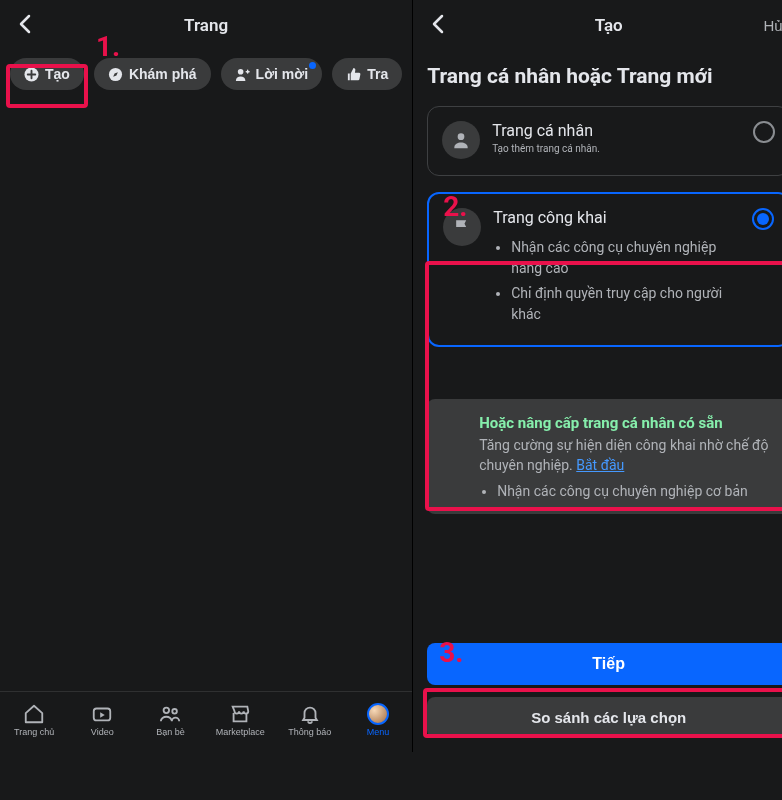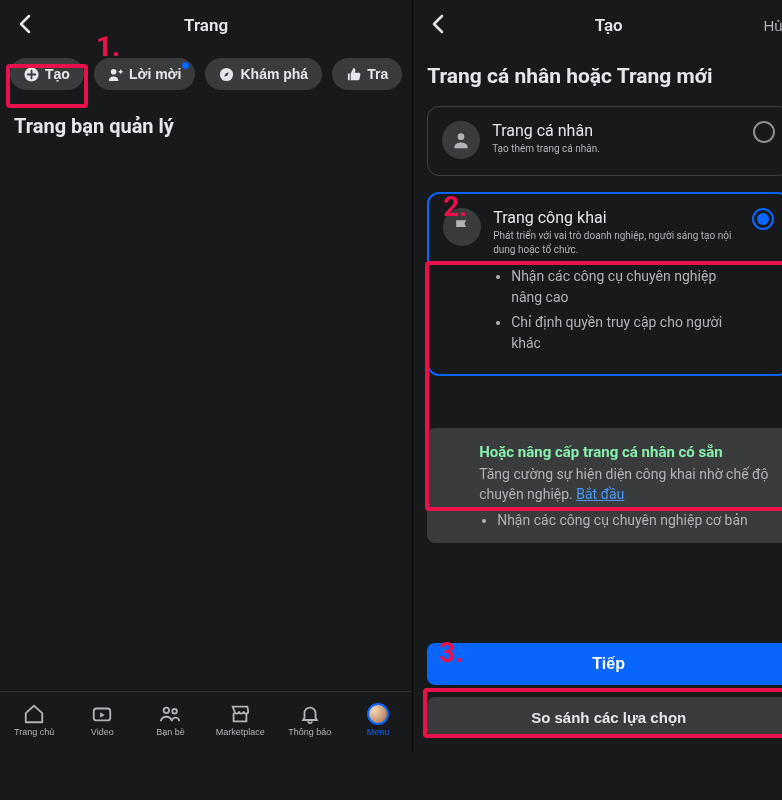--- a/index.html
+++ b/index.html
@@ -269,49 +269,48 @@
       <span class="chip-icon">
         <svg width="15" height="15" viewBox="0 0 16 16">
             <circle cx="8" cy="8" r="7.5" fill="#e4e6eb"></circle>
             <path d="M8 4v8M4 8h8" stroke="#3a3b3c" stroke-width="2" stroke-linecap="round"></path>
           </svg>
       </span>
       <span>Tạo</span>
     </button>
     <button class="chip">
       <span class="chip-icon">
+        <svg width="15" height="15" viewBox="0 0 16 16">
+            <circle cx="8" cy="8" r="7" fill="#e4e6eb"></circle>
+            <path d="M10.5 5.5 L7 7 L5.5 10.5 L9 9 Z" fill="#3a3b3c"></path>
+          </svg>
+      </span>
+      <span>Khám phá</span>
+    </button>
+    <button class="chip">
+      <span class="chip-icon">
         <svg width="15" height="15" viewBox="0 0 16 16" fill="#e4e6eb">
             <circle cx="6" cy="5" r="3"></circle>
             <path d="M1 14c0-2.5 2.2-4 5-4s5 1.5 5 4v1H1z"></path>
             <path d="M12 5h3M13.5 3.5v3" stroke="#e4e6eb" stroke-width="1.5" stroke-linecap="round"></path>
           </svg>
       </span>
       <span>Lời mời</span>
       <span class="dot"></span>
     </button>
     <button class="chip">
       <span class="chip-icon">
-        <svg width="15" height="15" viewBox="0 0 16 16">
-            <circle cx="8" cy="8" r="7" fill="#e4e6eb"></circle>
-            <path d="M10.5 5.5 L7 7 L5.5 10.5 L9 9 Z" fill="#3a3b3c"></path>
-          </svg>
-      </span>
-      <span>Khám phá</span>
-    </button>
-    <button class="chip">
-      <span class="chip-icon">
         <svg width="15" height="15" viewBox="0 0 16 16" fill="#e4e6eb">
             <path d="M2 7h2v7H2zM5 7l3-6c1 0 2 1 2 2l-.5 3H14c1 0 1.5 1 1.3 2l-1 5c-.2.6-.7 1-1.3 1H5z"></path>
           </svg>
       </span>
       <span>Tra</span>
     </button>
   </div>
 
-  <div class="section-title">Trang bạn quản lý</div>
 
   <div class="nav-bar">
     <button class="nav-item">
       <span class="nav-ico">
         <svg width="22" height="22" viewBox="0 0 24 24" fill="none" stroke="#b0b3b8" stroke-width="2">
             <path d="M3 11 L12 3 L21 11 V21 H3 Z" stroke-linejoin="round"></path>
           </svg>
       </span>
       <span>Trang chủ</span>
     </button>
@@ -392,21 +391,20 @@
     </div>
 
     <div class="option-card selected">
       <div class="opt-icon">
         <svg width="20" height="20" viewBox="0 0 24 24" fill="#b0b3b8">
             <path d="M5 3v18M5 4h12l-2 4 2 4H5"></path>
           </svg>
       </div>
       <div class="opt-text">
         <div class="opt-title">Trang công khai</div>
-        <div class="opt-sub">Phát triển với vai trò doanh nghiệp, người sáng tạo nội dung hoặc tổ chức.</div>
         <ul class="bullets">
           <li>Nhận các công cụ chuyên nghiệp nâng cao</li>
           <li>Chỉ định quyền truy cập cho người khác</li>
         </ul>
       </div>
       <div class="radio checked"></div>
     </div>
 
     <div class="upgrade-card">
       <div class="upgrade-title">Hoặc nâng cấp trang cá nhân có sẵn</div>

